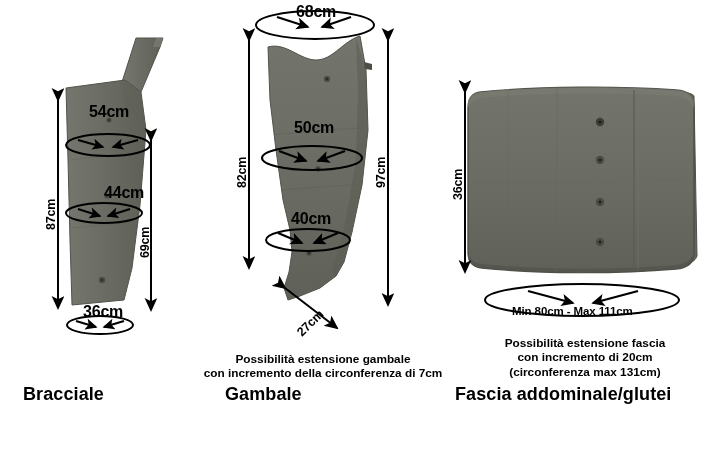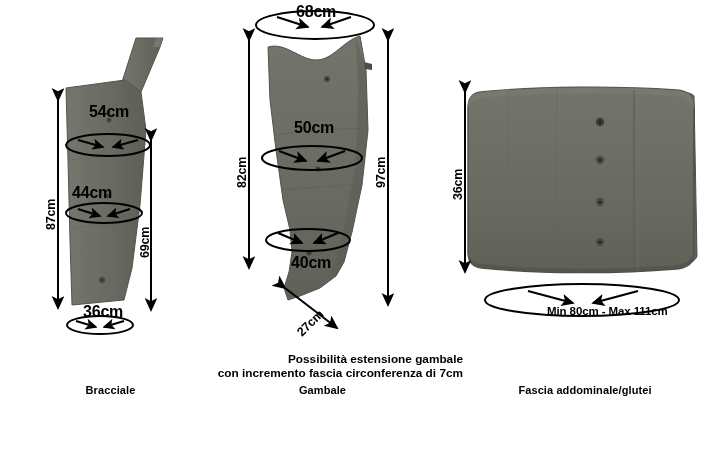--- a/index.html
+++ b/index.html
@@ -45,30 +45,29 @@
   }
   .dim-diag {
     font-size: 12.5px;
     letter-spacing: -0.2px;
     transform-origin: left top;
     transform: rotate(-45deg);
   }
   .range-lbl {
     font-size: 11.5px;
     letter-spacing: -0.1px;
-    margin-left: 35px;
   }
   .cap-note {
     font-size: 11.8px;
     text-align: center;
     line-height: 1.22;
   }
   .cap-title {
-    font-size: 11px;
-    text-align: center;
+    font-size: 18px;
+    text-align: left;
     letter-spacing: 0.1px;
   }
 </style>
 </head>
 <body>
 
 <div id="page">
 
   <svg class="svg-layer" viewBox="0 0 727 462" xmlns="http://www.w3.org/2000/svg">
     <defs>
@@ -208,38 +207,43 @@
 
     <g>
       <line x1="465" y1="92" x2="465" y2="272" stroke="#000" stroke-width="2" marker-start="url(#arrHead)" marker-end="url(#arrHead)"></line>
       <ellipse cx="582" cy="300" rx="97" ry="16" fill="none" stroke="#000" stroke-width="2"></ellipse>
       <line x1="528" y1="291" x2="573" y2="303" stroke="#000" stroke-width="2.2" marker-end="url(#arrHeadSm)"></line>
       <line x1="638" y1="291" x2="593" y2="303" stroke="#000" stroke-width="2.2" marker-end="url(#arrHeadSm)"></line>
     </g>
   </svg>
 
   <div class="lbl dim-h" style="left:89px;  top:104px;">54cm</div>
-  <div class="lbl dim-h" style="left:72px;  top:185px;">44cm</div>
+  <div class="lbl dim-h" style="left:104px;  top:185px;">44cm</div>
   <div class="lbl dim-h" style="left:83px;  top:304px;">36cm</div>
   <div class="lbl dim-v" style="left:45px;  top:230px;">87cm</div>
   <div class="lbl dim-v" style="left:139px; top:258px;">69cm</div>
 
   <div class="lbl dim-h" style="left:296px; top:4px;">68cm</div>
   <div class="lbl dim-h" style="left:294px; top:120px;">50cm</div>
-  <div class="lbl dim-h" style="left:291px; top:211px;margin-top:44px;">40cm</div>
+  <div class="lbl dim-h" style="left:291px; top:211px;">40cm</div>
   <div class="lbl dim-v" style="left:236px; top:188px;">82cm</div>
   <div class="lbl dim-v" style="left:375px; top:188px;">97cm</div>
   <div class="lbl dim-diag" style="left:295px; top:330px;">27cm</div>
 
   <div class="lbl dim-v" style="left:452px; top:200px;">36cm</div>
   <div class="lbl range-lbl" style="left:512px; top:305px;">Min 80cm - Max 111cm</div>
 
-  <div class="lbl cap-note" style="left:183px; top:352px; width:280px;text-align:right;">
+  <div class="lbl cap-note" style="left:183px; top:352px; width:280px;">
     <div>Possibilità estensione gambale</div>
-    <div>con incremento fascia circonferenza di 7cm</div>
+    <div>con incremento della circonferenza di 7cm</div>
   </div>
 
+  <div class="lbl cap-note" style="left:470px; top:336px; width:230px;">
+    <div>Possibilità estensione fascia</div>
+    <div>con incremento di 20cm</div>
+    <div>(circonferenza max 131cm)</div>
+  </div>
 
   <div class="lbl cap-title" style="left:23px; top:385px; width:175px;">Bracciale</div>
   <div class="lbl cap-title" style="left:225px; top:385px; width:195px;">Gambale</div>
   <div class="lbl cap-title" style="left:455px; top:385px; width:260px;">Fascia addominale/glutei</div>
 
 </div>
 
 </body></html>

